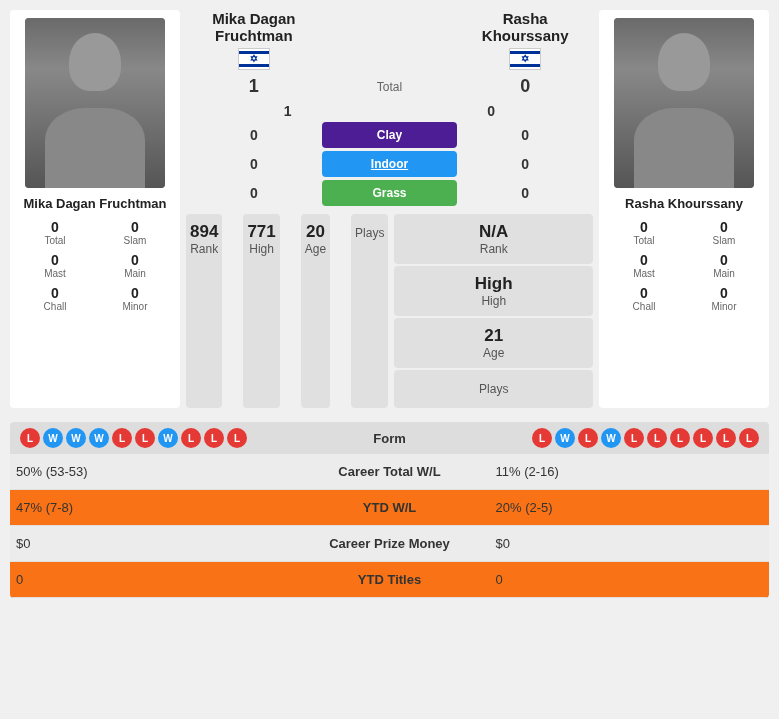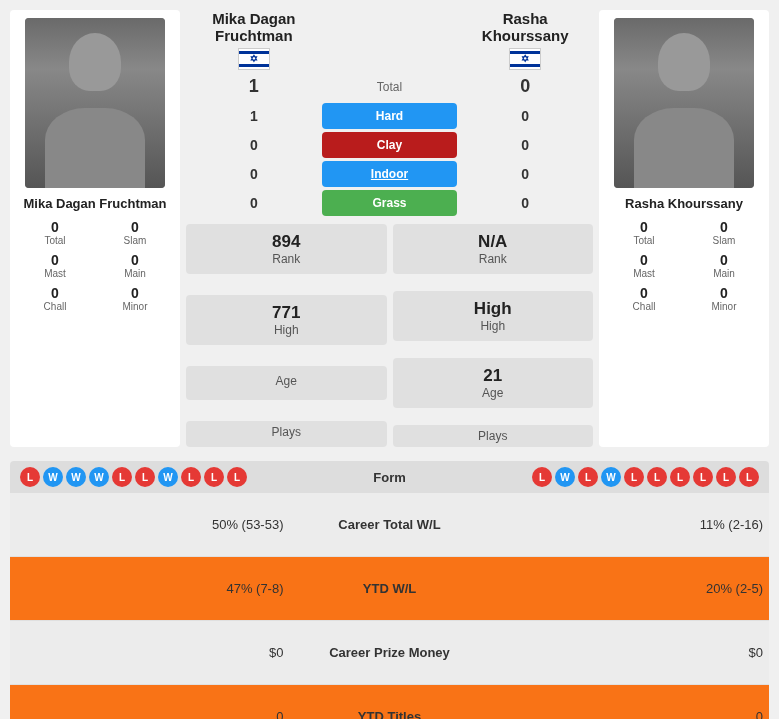--- a/index.html
+++ b/index.html
@@ -115,21 +115,21 @@
 
     .stat-cell-trophy {
       display: flex;
       flex-direction: column;
       align-items: center;
       justify-content: center;
     }
 
     
     .surface-hard { background: #2196f3; }
-    .surface-clay { background: #b91c1c; }
+    .surface-clay { background: #4c1d95; }
     .surface-indoor { background: #2196f3; text-decoration: underline; }
     .surface-grass { background: #4caf50; }
 
     .israel-flag {
       width: 32px;
       height: 22px;
       background: white;
       border: 1px solid #ccc;
       position: relative;
       display: flex;
@@ -206,22 +206,22 @@
       background: #f97316;
       border-bottom: 1px solid #e0e0e0;
     }
 
     .data-row:nth-child(odd) {
       background: #ececec;
     }
 
     .data-left, .data-right {
       flex: 1;
-      text-align: right;
-      padding: 24px 6px;
+      text-align: left;
+      padding: 10px 6px;
       font-size: 13px;
       color: #333;
     }
 
     .data-center-label {
       width: 200px;
       text-align: center;
       font-size: 13px;
       font-weight: bold;
       color: #333;
@@ -341,21 +341,21 @@
     .mid-stat-lbl {
       font-size: 12px;
       color: #555;
       display: block;
     }
 
     .plays-box {
       background: #e0e0e0;
       border-radius: 4px;
       text-align: center;
-      padding: 4px 4px;
+      padding: 12px 4px;
     }
 
     
     .avatar-right .avatar-silhouette::before {
       background: #999;
     }
 
   </style>
 </head>
 <body>
@@ -427,21 +427,20 @@
         <div class="total-scores-row">
           <div class="score-num">1</div>
           <div class="total-text">Total</div>
           <div class="score-num">0</div>
         </div>
 
         <div class="surface-rows-container">
 
           <div class="surface-row">
             <div class="surface-score-left">1</div>
-            <div class="surface-btn surface-hard">Hard</div>
             <div class="surface-score-right">0</div>
           </div>
 
           <div class="surface-row">
             <div class="surface-score-left">0</div>
             <div class="surface-btn surface-clay">Clay</div>
             <div class="surface-score-right">0</div>
           </div>
 
           <div class="surface-row">
@@ -452,38 +451,39 @@
 
           <div class="surface-row">
             <div class="surface-score-left">0</div>
             <div class="surface-btn surface-grass">Grass</div>
             <div class="surface-score-right">0</div>
           </div>
         </div>
 
         <div style="display:flex;gap:6px;margin-top:4px;">
 
-          <div style="flex:1;display:flex;flex-direction:column;gap:21px;">
+          <div style="flex:1;display:flex;gap:21px;">
             <div class="mid-stat-box">
               <span class="mid-stat-val">894</span>
               <span class="mid-stat-lbl">Rank</span>
             </div>
             <div class="mid-stat-box">
               <span class="mid-stat-val">771</span>
               <span class="mid-stat-lbl">High</span>
             </div>
             <div class="mid-stat-box">
+              <span class="mid-stat-val">20</span>
               <span class="mid-stat-lbl">Age</span>
             </div>
             <div class="mid-stat-box plays-box">
               <span class="mid-stat-lbl">Plays</span>
             </div>
           </div>
 
-          <div style="flex:1;display:flex;flex-direction:column;gap:17px;">
+          <div style="flex:1;display:flex;flex-direction:column;gap:2px;">
             <div class="mid-stat-box">
               <span class="mid-stat-val">N/A</span>
               <span class="mid-stat-lbl">Rank</span>
             </div>
             <div class="mid-stat-box">
               <span class="mid-stat-val">High</span>
               <span class="mid-stat-lbl">High</span>
             </div>
             <div class="mid-stat-box">
               <span class="mid-stat-val">21</span>

